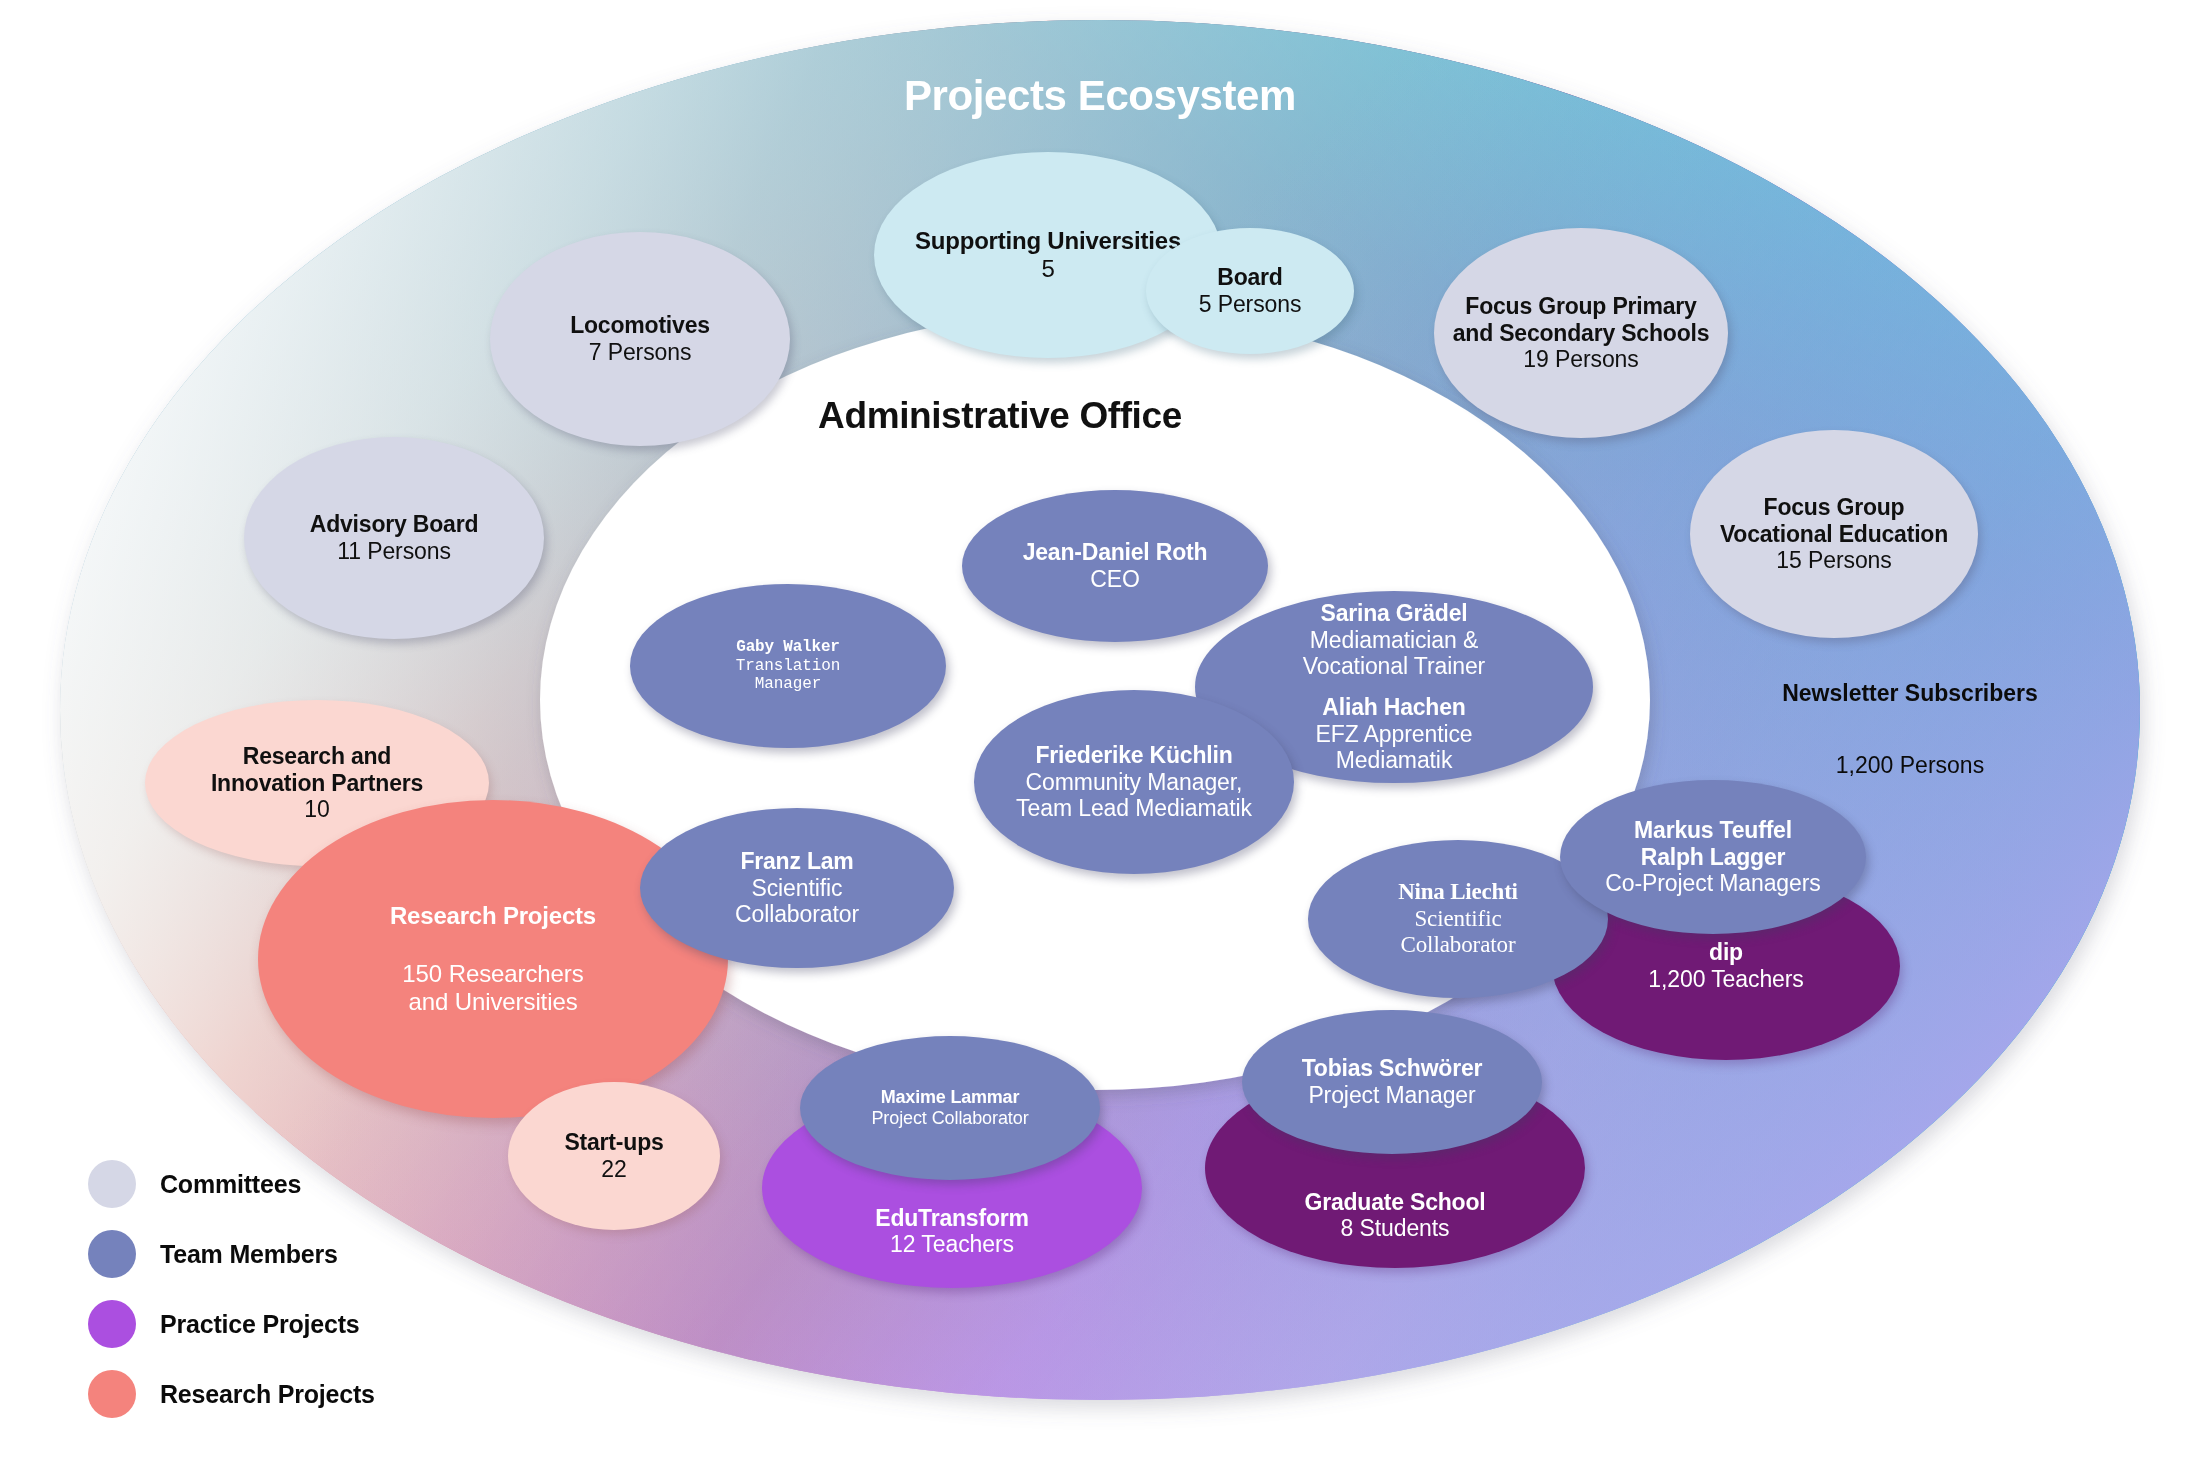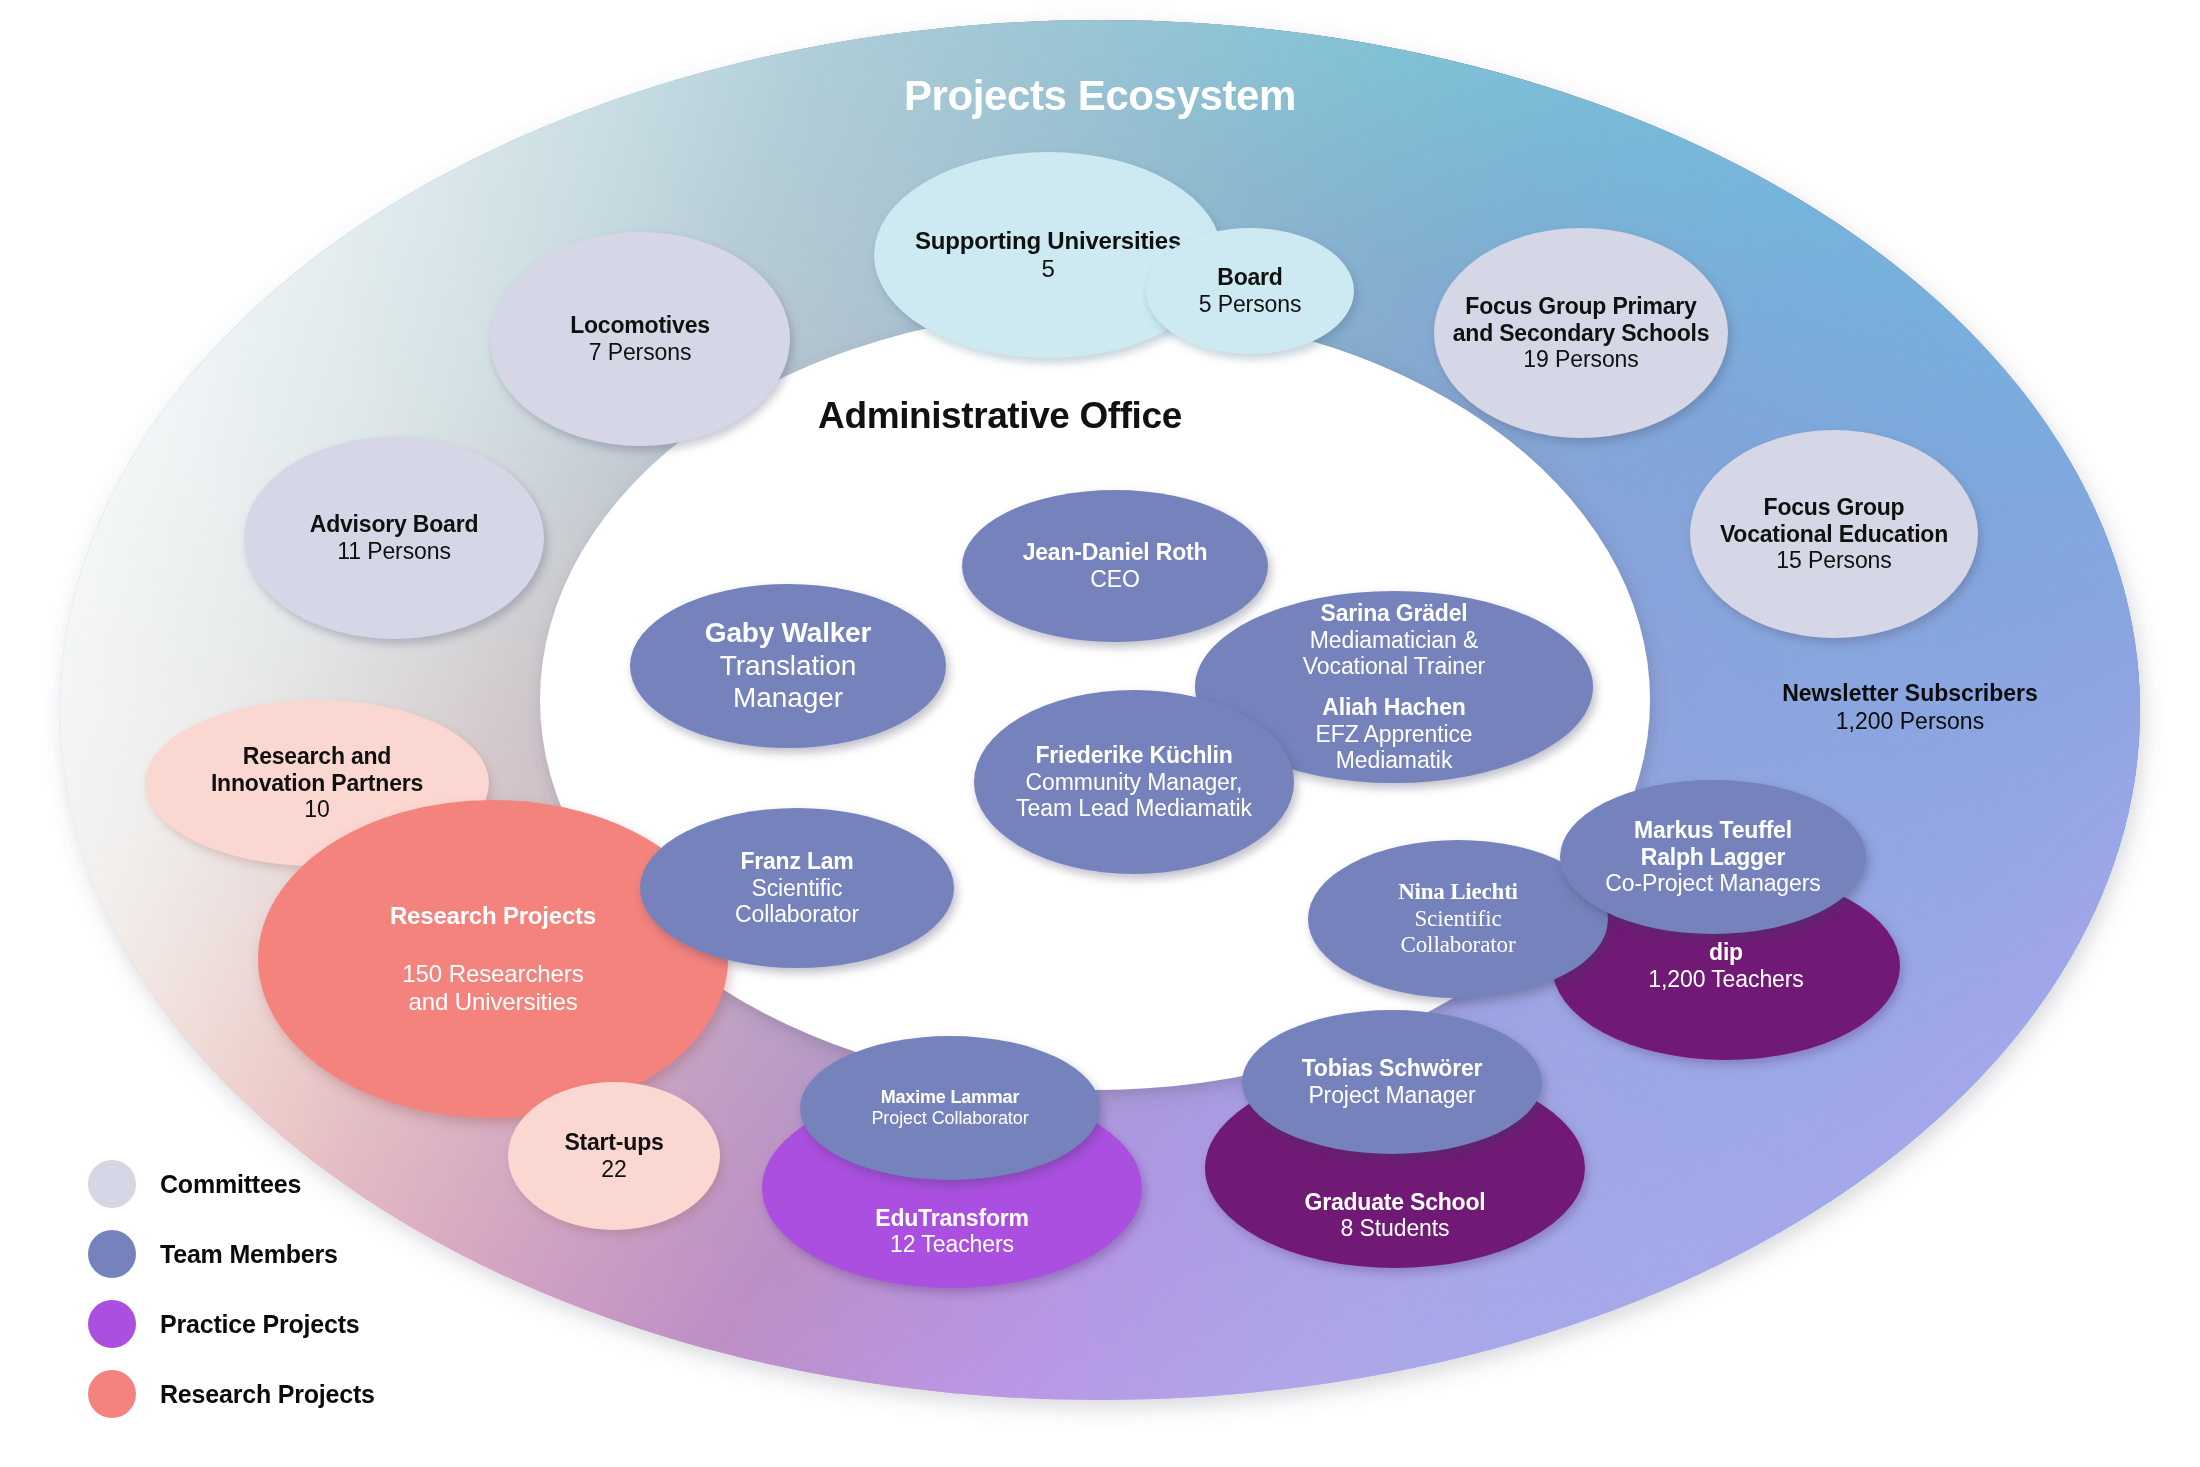--- a/index.html
+++ b/index.html
@@ -92,21 +92,21 @@
   }
 
   
   .ringlabel {
     position: absolute;
     text-align: center;
     color: #0b0b0b;
     line-height: 1.2;
   }
   .ringlabel .ttl { font-weight: bold; }
-  .ringlabel .sub { font-weight: normal; }
+  .ringlabel .sub { font-weight: normal; margin-top: 44px; }
 
   #title-ecosystem {
     position: absolute;
     left: 0;
     top: 72px;
     width: 2200px;
     text-align: center;
     color: #ffffff;
     font-size: 42px;
     font-weight: bold;
@@ -263,21 +263,21 @@
   <div class="bubble c-lightblue" style="left:1146px; top:228px; width:208px; height:126px; font-size:23px; z-index:3;">
     <div class="ttl">Board</div>
     <div class="sub">5 Persons</div>
   </div>
 
   <div class="bubble c-team" style="left:962px; top:490px; width:306px; height:152px; font-size:23px;">
     <div class="ttl">Jean-Daniel Roth</div>
     <div class="sub">CEO</div>
   </div>
 
-  <div class="bubble c-team" style="left:630px; top:584px; width:316px; height:164px; font-size:28px;">
+  <div class="bubble c-team" style="left:630px; top:584px; width:316px; height:164px; font-size:16px;font-family:Liberation Mono, monospace;">
     <div class="ttl">Gaby Walker</div>
     <div class="sub">Translation</div>
     <div class="sub">Manager</div>
   </div>
 
   <div class="bubble c-team" style="left:1195px; top:591px; width:398px; height:192px; font-size:23px; z-index:2;">
     <div class="ttl">Sarina Grädel</div>
     <div class="sub">Mediamatician &amp;</div>
     <div class="sub">Vocational Trainer</div>
     <div class="gap"></div>

